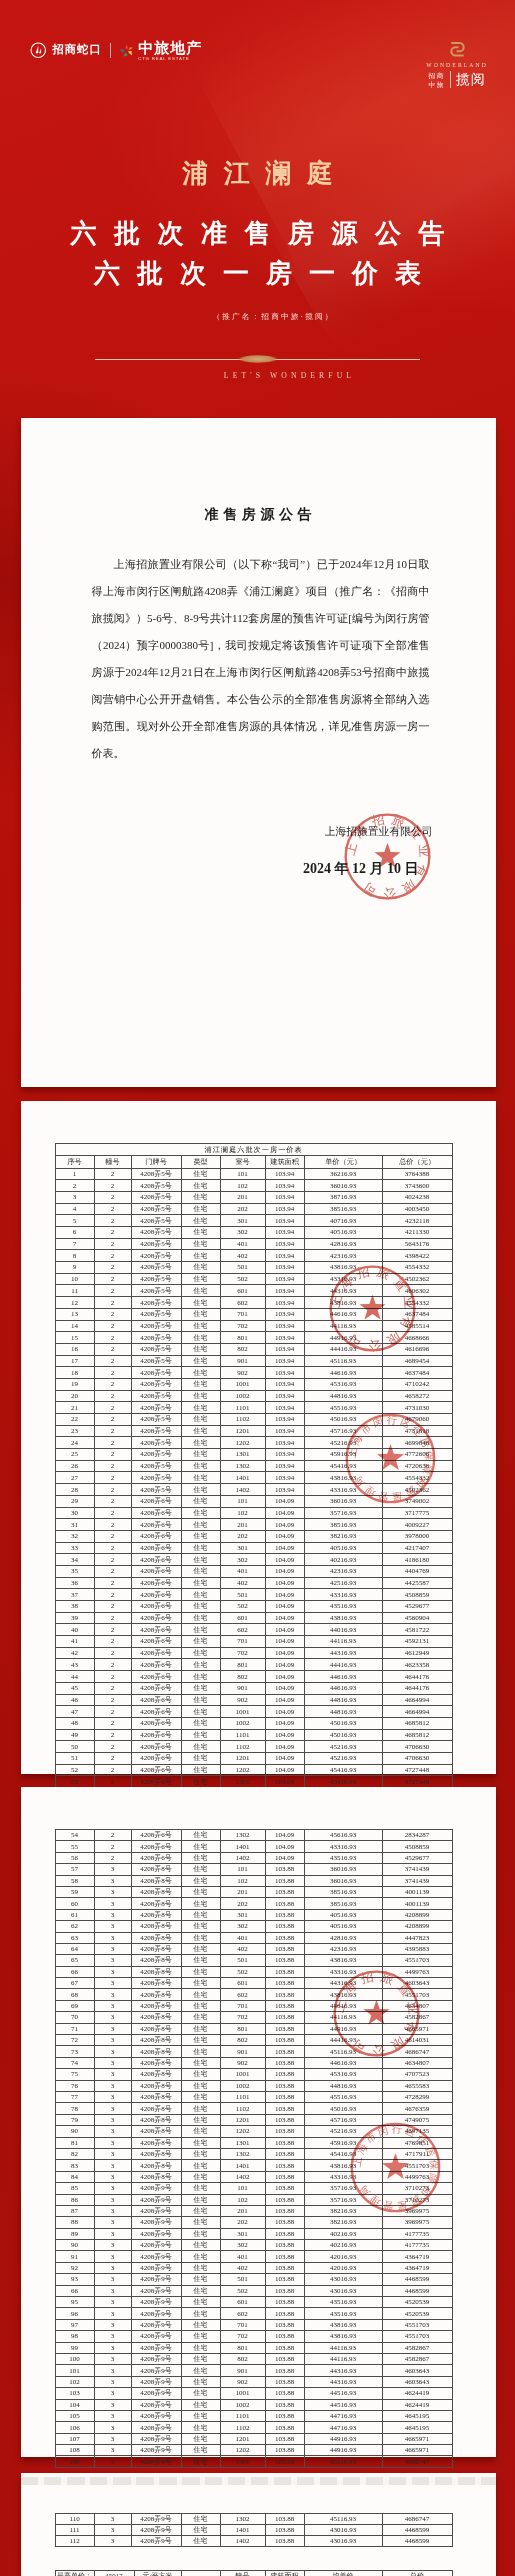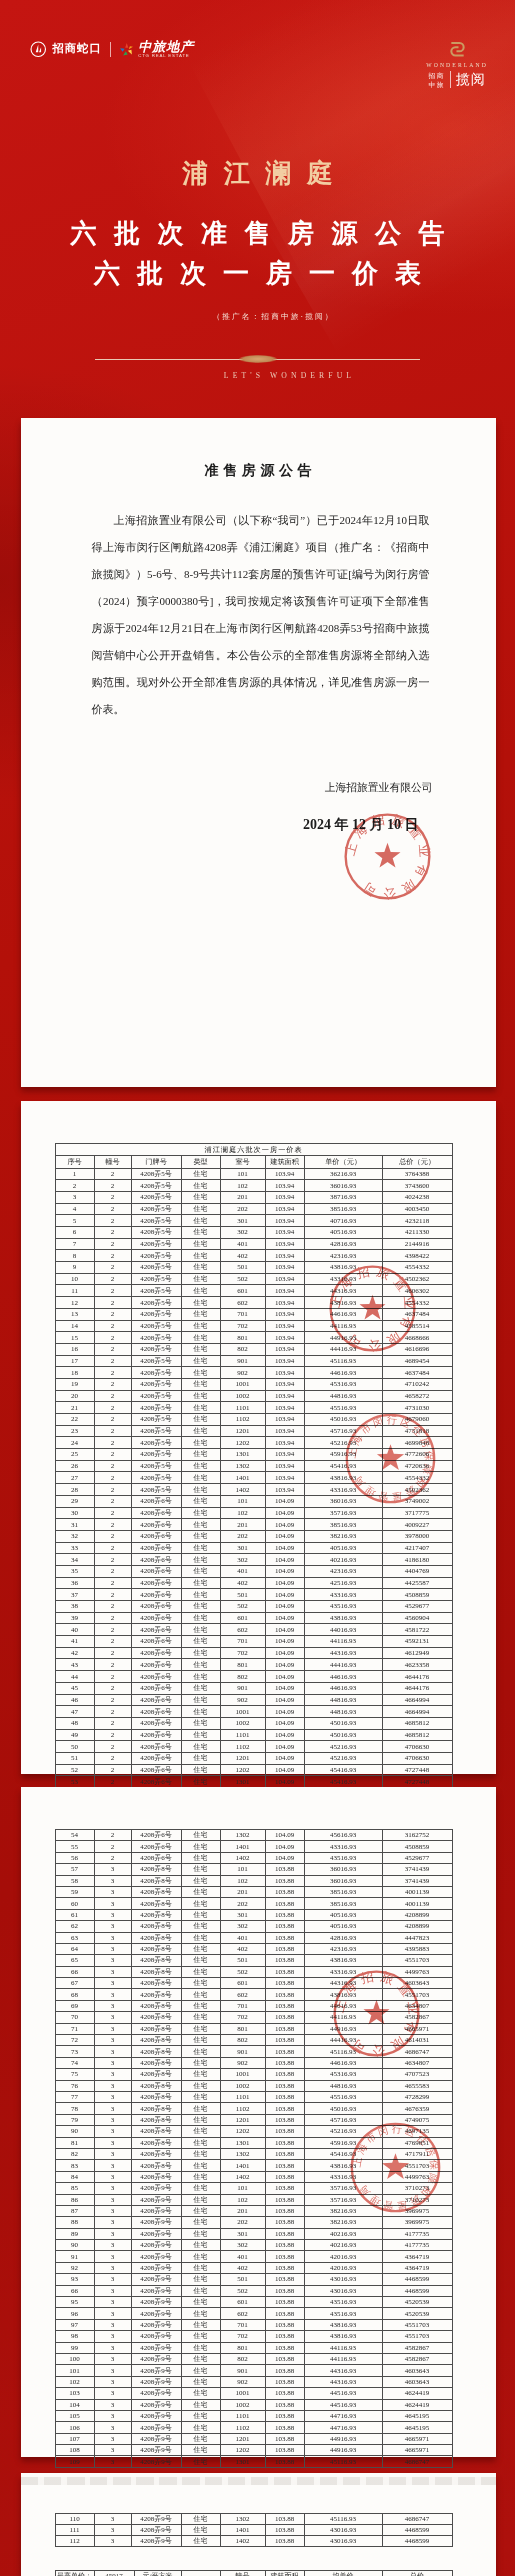--- a/index.html
+++ b/index.html
@@ -20,21 +20,21 @@
 
   
   .brandbar{position:absolute;top:40px;left:30px;right:27px;display:flex;
     justify-content:space-between;align-items:flex-start;color:#fff;}
   .brand-left{display:flex;align-items:center;}
   .brand-cmsk{display:flex;align-items:flex-start;gap:6px;}
   .brand-cmsk-name{font-size:11.3px;font-weight:bold;letter-spacing:1px;}
   .brand-sep{width:0.5px;height:15.5px;background:rgba(255,255,255,.65);margin:0 8.2px;}
   .brand-ctg{display:flex;align-items:center;gap:4.1px;}
   .brand-ctg-txt{display:flex;flex-direction:column;line-height:1.1;}
-  .brand-ctg-name{font-size:13px;font-weight:bold;letter-spacing:1px;font-style:italic;}
+  .brand-ctg-name{font-size:15px;font-weight:bold;letter-spacing:1px;}
   .brand-ctg-sub{font-size:4.4px;letter-spacing:0.8px;color:#f4ddd4;}
   .brand-right{display:flex;flex-direction:column;align-items:center;}
   .brand-right-en{margin-top:3.1px;font-family:"Liberation Serif",serif;font-size:5.7px;
     letter-spacing:2.1px;color:#ecd9c3;}
   .brand-right-row{margin-top:3.1px;display:flex;align-items:flex-start;gap:5.2px;}
   .brand-right-cn{display:flex;flex-direction:column;font-size:6.7px;line-height:1.35;
     letter-spacing:1.5px;color:#fff;}
   .brand-right-bar{width:0.5px;height:17.5px;background:rgba(255,255,255,.7);}
   .brand-right-product{font-size:14px;letter-spacing:1px;color:#fff;}
 
@@ -59,21 +59,21 @@
   .page{position:absolute;left:20.6px;width:475px;background:#fdfcfa;
     box-shadow:0 4.6px 6.2px rgba(60,0,0,.45);}
   #page1{top:418px;height:669px;}
   #page2{top:1101px;height:673px;}
   #page3{top:1787px;height:670px;}
   #page4{top:2473px;height:667px;}
   .scanband{position:absolute;top:4.1px;left:0;right:0;height:8.2px;opacity:.45;
     background:repeating-linear-gradient(90deg,#cfcac4 0 17.5px,#f2efec 17.5px 23px);}
 
   
-  .ann-title{padding-top:44px;text-align:center;font-family:"Liberation Serif",serif;
+  .ann-title{padding-top:88px;text-align:center;font-family:"Liberation Serif",serif;
     font-size:14px;letter-spacing:4.6px;text-indent:4.6px;color:#1c1c1c;font-weight:600;}
   .ann-body{margin:27px 66px 0 71px;font-family:"Liberation Serif",serif;
     font-size:11px;line-height:27px;text-align:justify;text-indent:2em;color:#1d1d1d;}
   .ann-sign{margin-top:58px;margin-right:63px;text-align:right;
     font-family:"Liberation Serif",serif;font-size:10.8px;color:#1d1d1d;}
   .ann-date{margin-top:20.6px;margin-right:77px;text-align:right;
     font-family:"Liberation Serif",serif;font-size:14px;color:#1d1d1d;font-weight:bold;}
 
   
   table.price{border-collapse:collapse;table-layout:fixed;width:397px;
@@ -248,21 +248,21 @@
             <td>4211330</td>
           </tr>
           <tr>
             <td>7</td>
             <td>2</td>
             <td>4208弄5号</td>
             <td>住宅</td>
             <td>401</td>
             <td>103.94</td>
             <td>42816.93</td>
-            <td>2144916</td>
+            <td>5643176</td>
           </tr>
           <tr>
             <td>8</td>
             <td>2</td>
             <td>4208弄5号</td>
             <td>住宅</td>
             <td>402</td>
             <td>103.94</td>
             <td>42316.93</td>
             <td>4398422</td>
@@ -735,21 +735,21 @@
         </colgroup>
       <tbody>
           <tr>
             <td>54</td>
             <td>2</td>
             <td>4208弄6号</td>
             <td>住宅</td>
             <td>1302</td>
             <td>104.09</td>
             <td>45616.93</td>
-            <td>3162752</td>
+            <td>2834287</td>
           </tr>
           <tr>
             <td>55</td>
             <td>2</td>
             <td>4208弄6号</td>
             <td>住宅</td>
             <td>1401</td>
             <td>104.09</td>
             <td>43316.93</td>
             <td>4508859</td>

